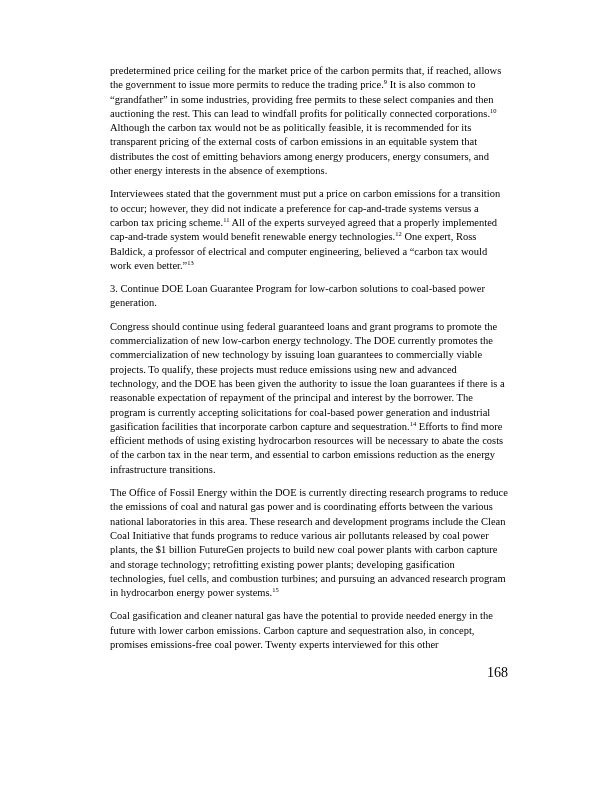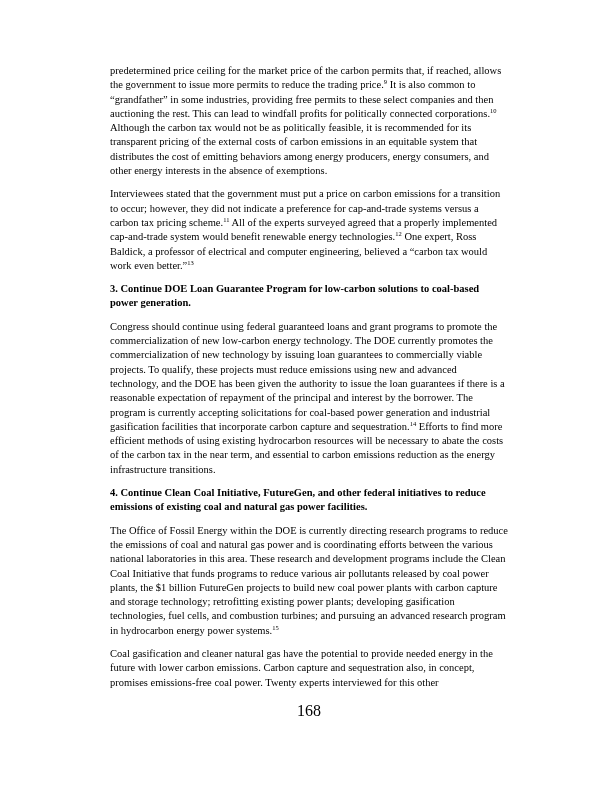--- a/index.html
+++ b/index.html
@@ -22,49 +22,48 @@
     top: 64px;
     width: 398px;
     font-size: 10.5px;
     line-height: 14.3px;
     text-align: left;
   }
   .para {
     margin: 0 0 9px 0;
   }
   .para.bold {
-    font-weight: bold;
+    font-weight: normal;
   }
   sup.fn {
     font-size: 0.62em;
     vertical-align: super;
     line-height: 0;
   }
   .page-number {
     margin-top: 14px;
-    text-align: center;
-    font-size: 16px;
+    text-align: right;
+    font-size: 14px;
     line-height: 14.3px;
   }
 </style>
 </head>
 <body>
 
 <div class="page">
   <div class="text-column">
 
     <p class="para"><span>predetermined price ceiling for the market price of the carbon permits that, if reached, allows the government to issue more permits to reduce the trading price.</span><sup class="fn">9</sup><span>  It is also common to “grandfather” in some industries, providing free permits to these select companies and then auctioning the rest.  This can lead to windfall profits for politically connected corporations.</span><sup class="fn">10</sup><span>  Although the carbon tax would not be as politically feasible, it is recommended for its transparent pricing of the external costs of carbon emissions in an equitable system that distributes the cost of emitting behaviors among energy producers, energy consumers, and other energy interests in the absence of exemptions.</span></p>
 
     <p class="para"><span>Interviewees stated that the government must put a price on carbon emissions for a transition to occur; however, they did not indicate a preference for cap-and-trade systems versus a carbon tax pricing scheme.</span><sup class="fn">11</sup><span>  All of the experts surveyed agreed that a properly implemented cap-and-trade system would benefit renewable energy technologies.</span><sup class="fn">12</sup><span>  One expert, Ross Baldick, a professor of electrical and computer engineering, believed a “carbon tax would work even better.”</span><sup class="fn">13</sup></p>
 
     <p class="para bold">3. Continue DOE Loan Guarantee Program for low-carbon solutions to coal-based power generation.</p>
 
     <p class="para"><span>Congress should continue using federal guaranteed loans and grant programs to promote the commercialization of new low-carbon energy technology.  The DOE currently promotes the commercialization of new technology by issuing loan guarantees to commercially viable projects.  To qualify, these projects must reduce emissions using new and advanced technology, and the DOE has been given the authority to issue the loan guarantees if there is a reasonable expectation of repayment of the principal and interest by the borrower.  The program is currently accepting solicitations for coal-based power generation and industrial gasification facilities that incorporate carbon capture and sequestration.</span><sup class="fn">14</sup><span>  Efforts to find more efficient methods of using existing hydrocarbon resources will be necessary to abate the costs of the carbon tax in the near term, and essential to carbon emissions reduction as the energy infrastructure transitions.</span></p>
 
-    <p class="para bold">4. Continue Clean Coal Initiative, FutureGen, and other federal initiatives to reduce emissions of existing coal and natural gas power facilities.</p>
 
     <p class="para"><span>The Office of Fossil Energy within the DOE is currently directing research programs to reduce the emissions of coal and natural gas power and is coordinating efforts between the various national laboratories in this area.  These research and development programs include the Clean Coal Initiative that funds programs to reduce various air pollutants released by coal power plants, the $1 billion FutureGen projects to build new coal power plants with carbon capture and storage technology; retrofitting existing power plants; developing gasification technologies, fuel cells, and combustion turbines; and pursuing an advanced research program in hydrocarbon energy power systems.</span><sup class="fn">15</sup></p>
 
     <p class="para"><span>Coal gasification and cleaner natural gas have the potential to provide needed energy in the future with lower carbon emissions.  Carbon capture and sequestration also, in concept, promises emissions-free coal power.  Twenty experts interviewed for this other</span></p>
 
     <div class="page-number">168</div>
 
   </div>
 </div>
 

